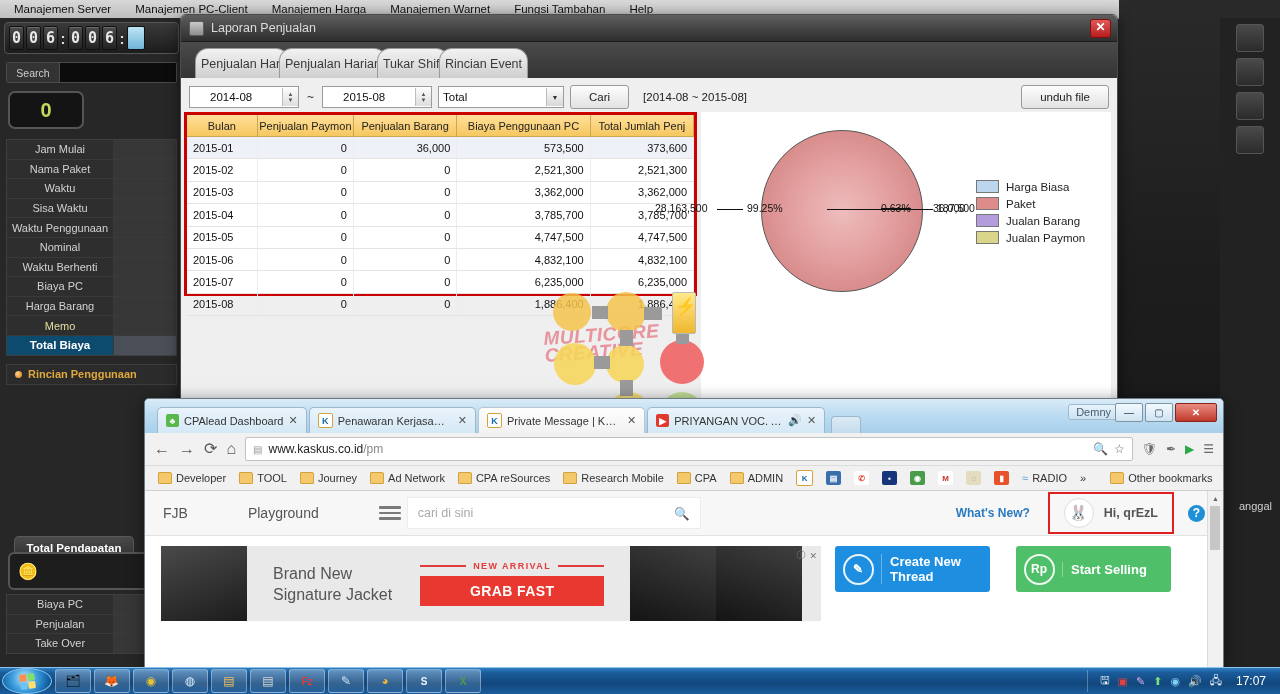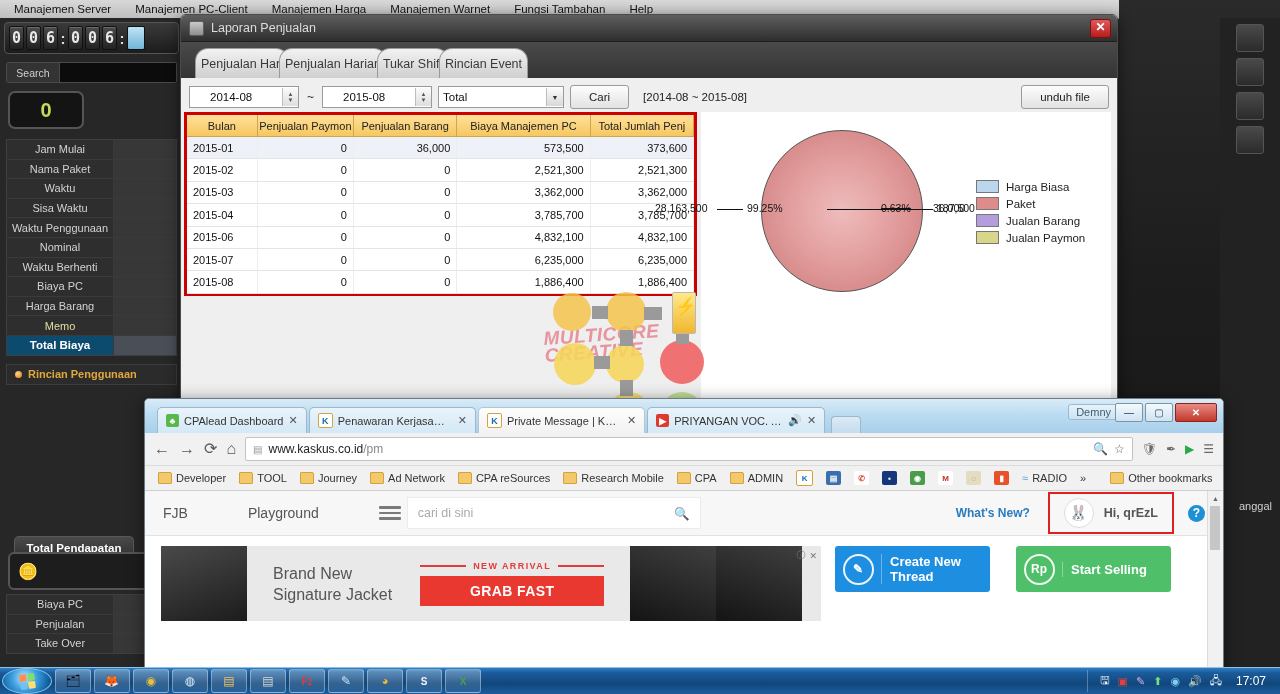--- a/index.html
+++ b/index.html
@@ -443,21 +443,21 @@
             <col style="width:96px">
             <col style="width:103px">
             <col style="width:133px">
             <col style="width:103px">
           </colgroup>
         <thead>
             <tr>
           <th>Bulan</th>
           <th>Penjualan Paymon</th>
           <th>Penjualan Barang</th>
-          <th>Biaya Manajemen PC</th>
+          <th>Biaya Penggunaan PC</th>
           <th>Total Jumlah Penj</th>
         </tr>
           </thead>
         <tbody>
           <tr class="r0">
               <td class="c0">2015-01</td>
               <td class="num">0</td>
               <td class="num">36,000</td>
               <td class="num">573,500</td>
               <td class="num">373,600</td>
@@ -475,20 +475,27 @@
               <td class="num">0</td>
               <td class="num">3,362,000</td>
               <td class="num">3,362,000</td>
             </tr>
           <tr>
               <td class="c0">2015-04</td>
               <td class="num">0</td>
               <td class="num">0</td>
               <td class="num">3,785,700</td>
               <td class="num">3,785,700</td>
+            </tr>
+          <tr>
+              <td class="c0">2015-05</td>
+              <td class="num">0</td>
+              <td class="num">0</td>
+              <td class="num">4,747,500</td>
+              <td class="num">4,747,500</td>
             </tr>
           <tr>
               <td class="c0">2015-06</td>
               <td class="num">0</td>
               <td class="num">0</td>
               <td class="num">4,832,100</td>
               <td class="num">4,832,100</td>
             </tr>
           <tr>
               <td class="c0">2015-07</td>

